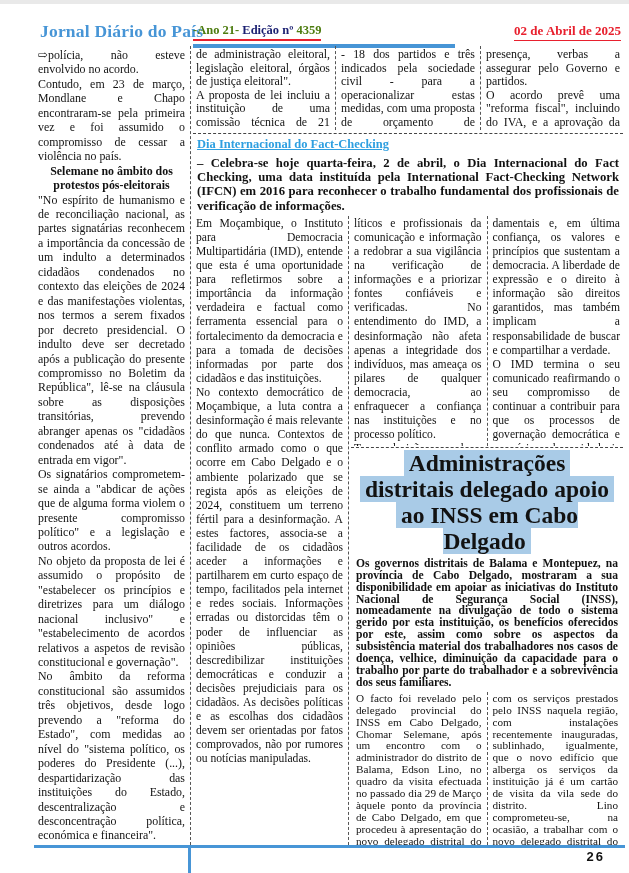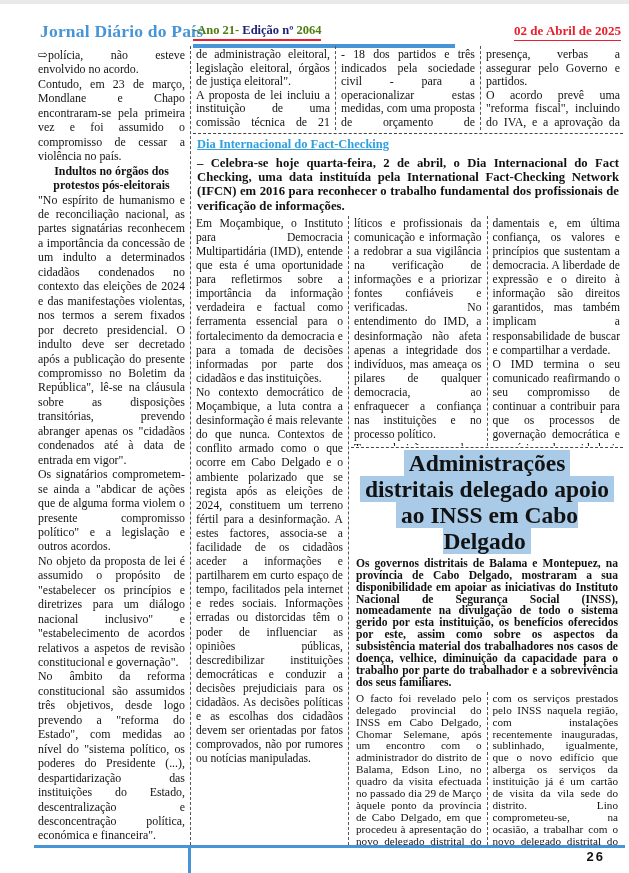--- a/index.html
+++ b/index.html
@@ -53,31 +53,31 @@
   .page-num { position:absolute; right:24px; bottom:13px; font-weight:bold;
     font-family:"Liberation Sans","DejaVu Sans",sans-serif; font-size:13px; letter-spacing:2px; }
 </style>
 </head>
 <body>
 
 <div class="page">
 
   <div class="masthead">
     <span class="mast-title">Jornal Diário do País</span>
-    <span class="mast-edition"><span class="ed-red">-Ano 21-</span><span class="ed-navy"> Edição  nº </span><span class="ed-red">2064</span></span>
+    <span class="mast-edition"><span class="ed-red">-Ano 21-</span><span class="ed-navy"> Edição  nº </span><span class="ed-red">4359</span></span>
     <span class="mast-bluebar"></span>
     <span class="mast-date">02 de  Abril de 2025</span>
   </div>
 
   <div class="content">
 
     <div class="col-left">
       <p><span>⇨</span><span>polícia, não esteve envolvido no acordo.</span></p>
       <p>Contudo, em 23 de março, Mondlane e Chapo encontraram-se pela primeira vez e foi assumido o compromisso de cessar a violência no país.</p>
-      <p class="subhead">Indultos no órgãos dos protestos pós-eleitorais</p>
+      <p class="subhead">Selemane no âmbito dos protestos pós-eleitorais</p>
       <p>"No espírito de humanismo e de reconciliação nacional, as partes signatárias reconhecem a importância da concessão de um indulto a determinados cidadãos condenados no contexto das eleições de 2024 e das manifestações violentas, nos termos a serem fixados por decreto presidencial. O indulto deve ser decretado após a publicação do presente compromisso no Boletim da República", lê-se na cláusula sobre as disposições transitórias, prevendo abranger apenas os "cidadãos condenados até à data de entrada em vigor".</p>
       <p>Os signatários comprometem-se ainda a "abdicar de ações que de alguma forma violem o presente compromisso político" e a legislação e outros acordos.</p>
       <p>No objeto da proposta de lei é assumido o propósito de "estabelecer os princípios e diretrizes para um diálogo nacional inclusivo" e "estabelecimento de acordos relativos a aspetos de revisão constitucional e governação".</p>
       <p>No âmbito da reforma constitucional são assumidos três objetivos, desde logo prevendo a "reforma do Estado", com medidas ao nível do "sistema político, os poderes do Presidente (...), despartidarização das instituições do Estado, descentralização e desconcentração política, económica e financeira".</p>
       <p>Inclui ainda a "reforma do sistema de Justiça", nomeadamente "mecanismo de indicação dos titulares dos órgãos da Justiça e respetiva independência financeira e administrativa", e a "reforma do sistema eleitoral", neste caso com a "definição de um novo modelo, composição dos órgãos</p>
     </div>
 
     <div class="right-area">
 
       <div class="top-strip">

